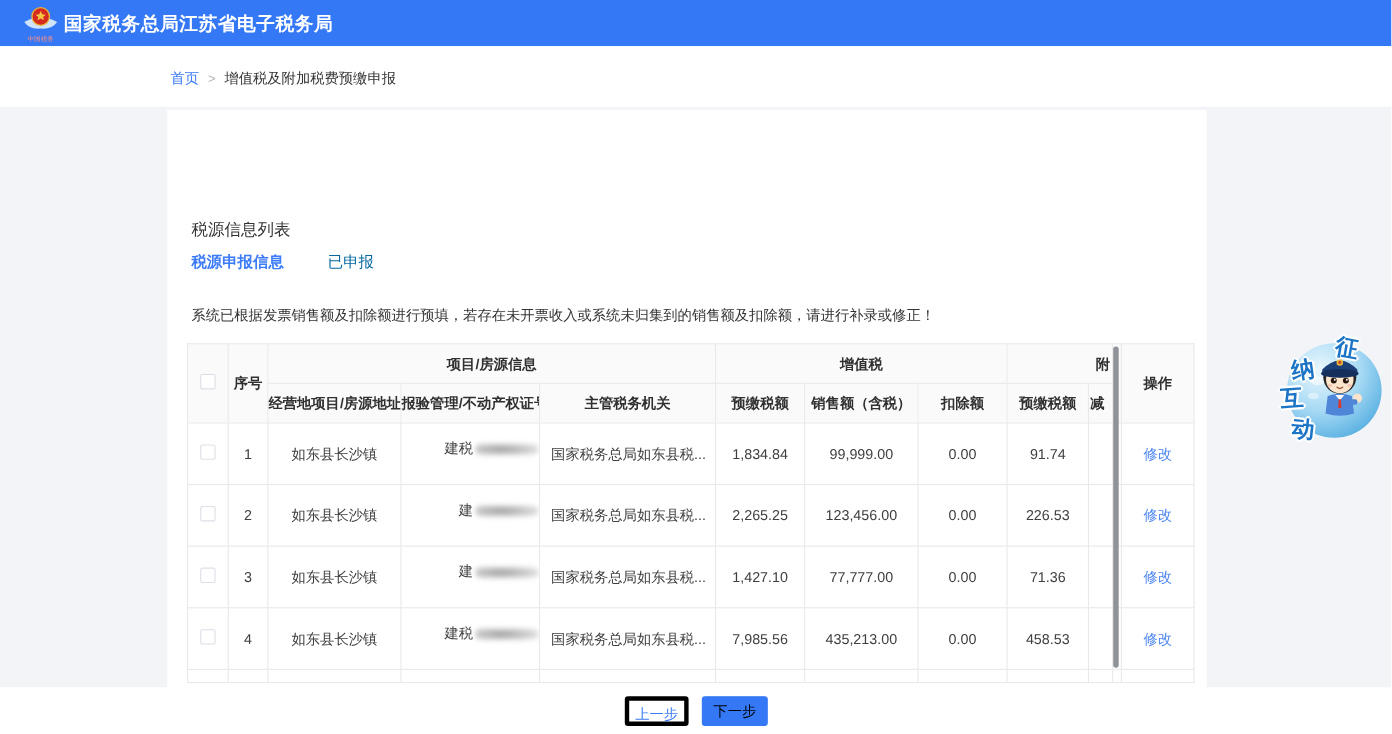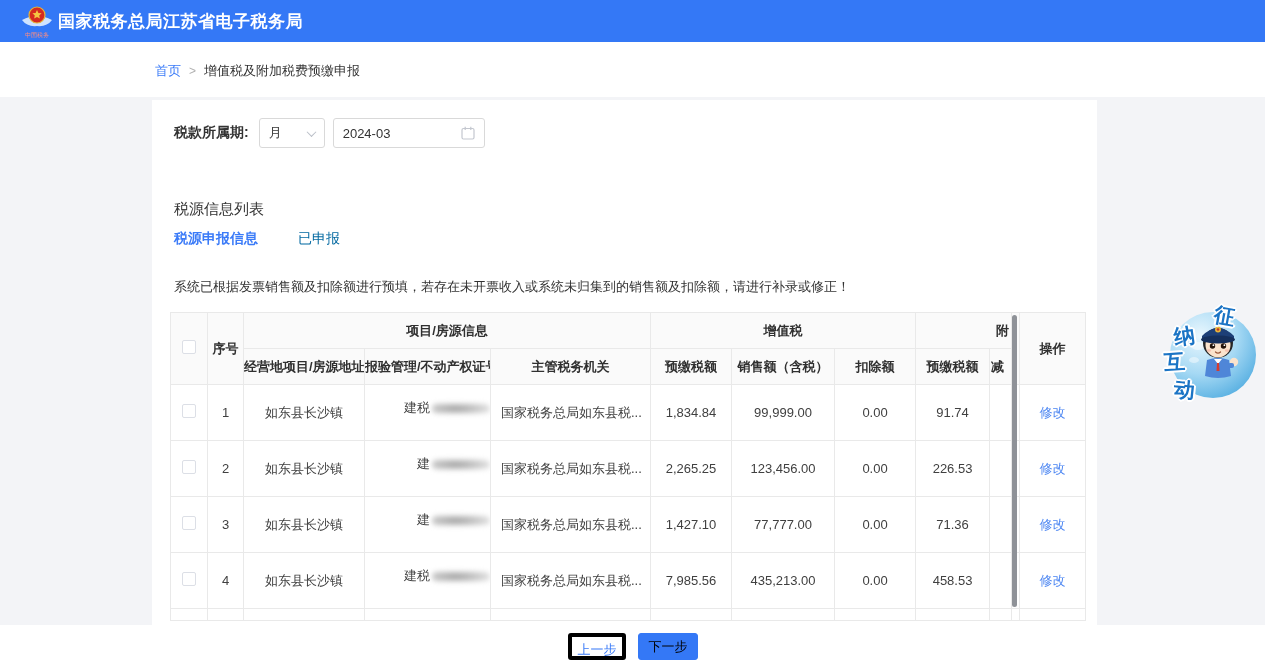--- a/index.html
+++ b/index.html
@@ -110,35 +110,20 @@
       <span class="crumb-home">首页</span>
       <span class="crumb-sep">&gt;</span>
       <span>增值税及附加税费预缴申报</span>
     </div>
   </div>
 
   <div class="gray-bg"></div>
 
   <div class="card">
 
-    <div class="period-row">
-      <span class="period-label">税款所属期:</span>
-      <div class="select-box select-sm">
-        <span>月</span>
-        <span class="caret gray"></span>
-      </div>
-      <div class="date-box">
-        <span>2024-03</span>
-        <svg class="cal-icon" width="14" height="14" viewBox="0 0 14 14">
-          <rect x="1" y="2.5" width="12" height="10.5" rx="1.5" fill="none" stroke="#c3c7cf" stroke-width="1.2"></rect>
-          <line x1="4.2" y1="0.8" x2="4.2" y2="4" stroke="#c3c7cf" stroke-width="1.2"></line>
-          <line x1="9.8" y1="0.8" x2="9.8" y2="4" stroke="#c3c7cf" stroke-width="1.2"></line>
-        </svg>
-      </div>
-    </div>
 
     <div class="sec-title">税源信息列表</div>
 
     <div class="tabs">
       <span class="tab active">税源申报信息</span>
       <span class="tab">已申报</span>
     </div>
 
     <div class="notice">系统已根据发票销售额及扣除额进行预填，若存在未开票收入或系统未归集到的销售额及扣除额，请进行补录或修正！</div>
 

